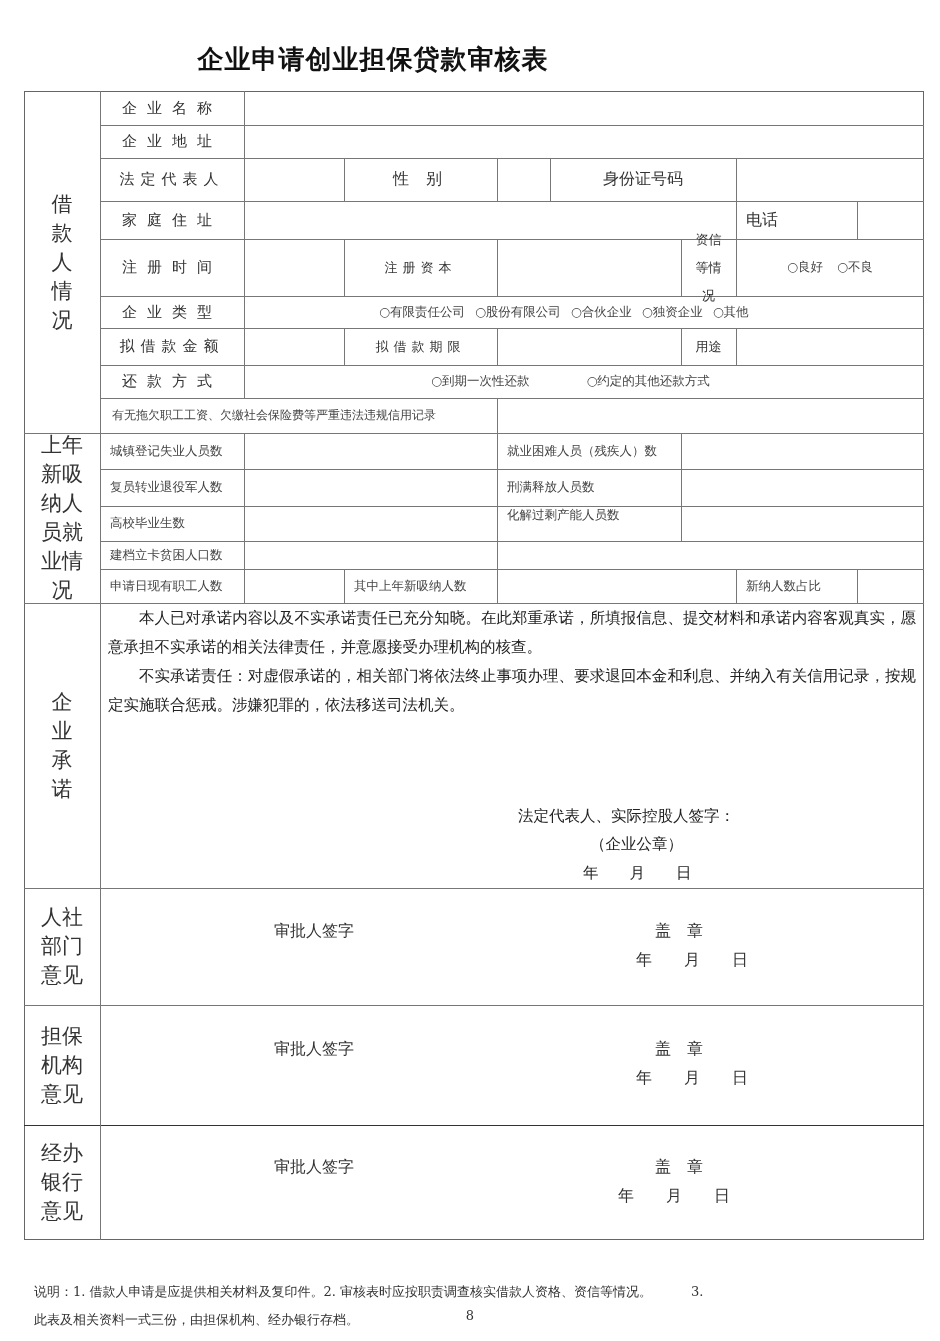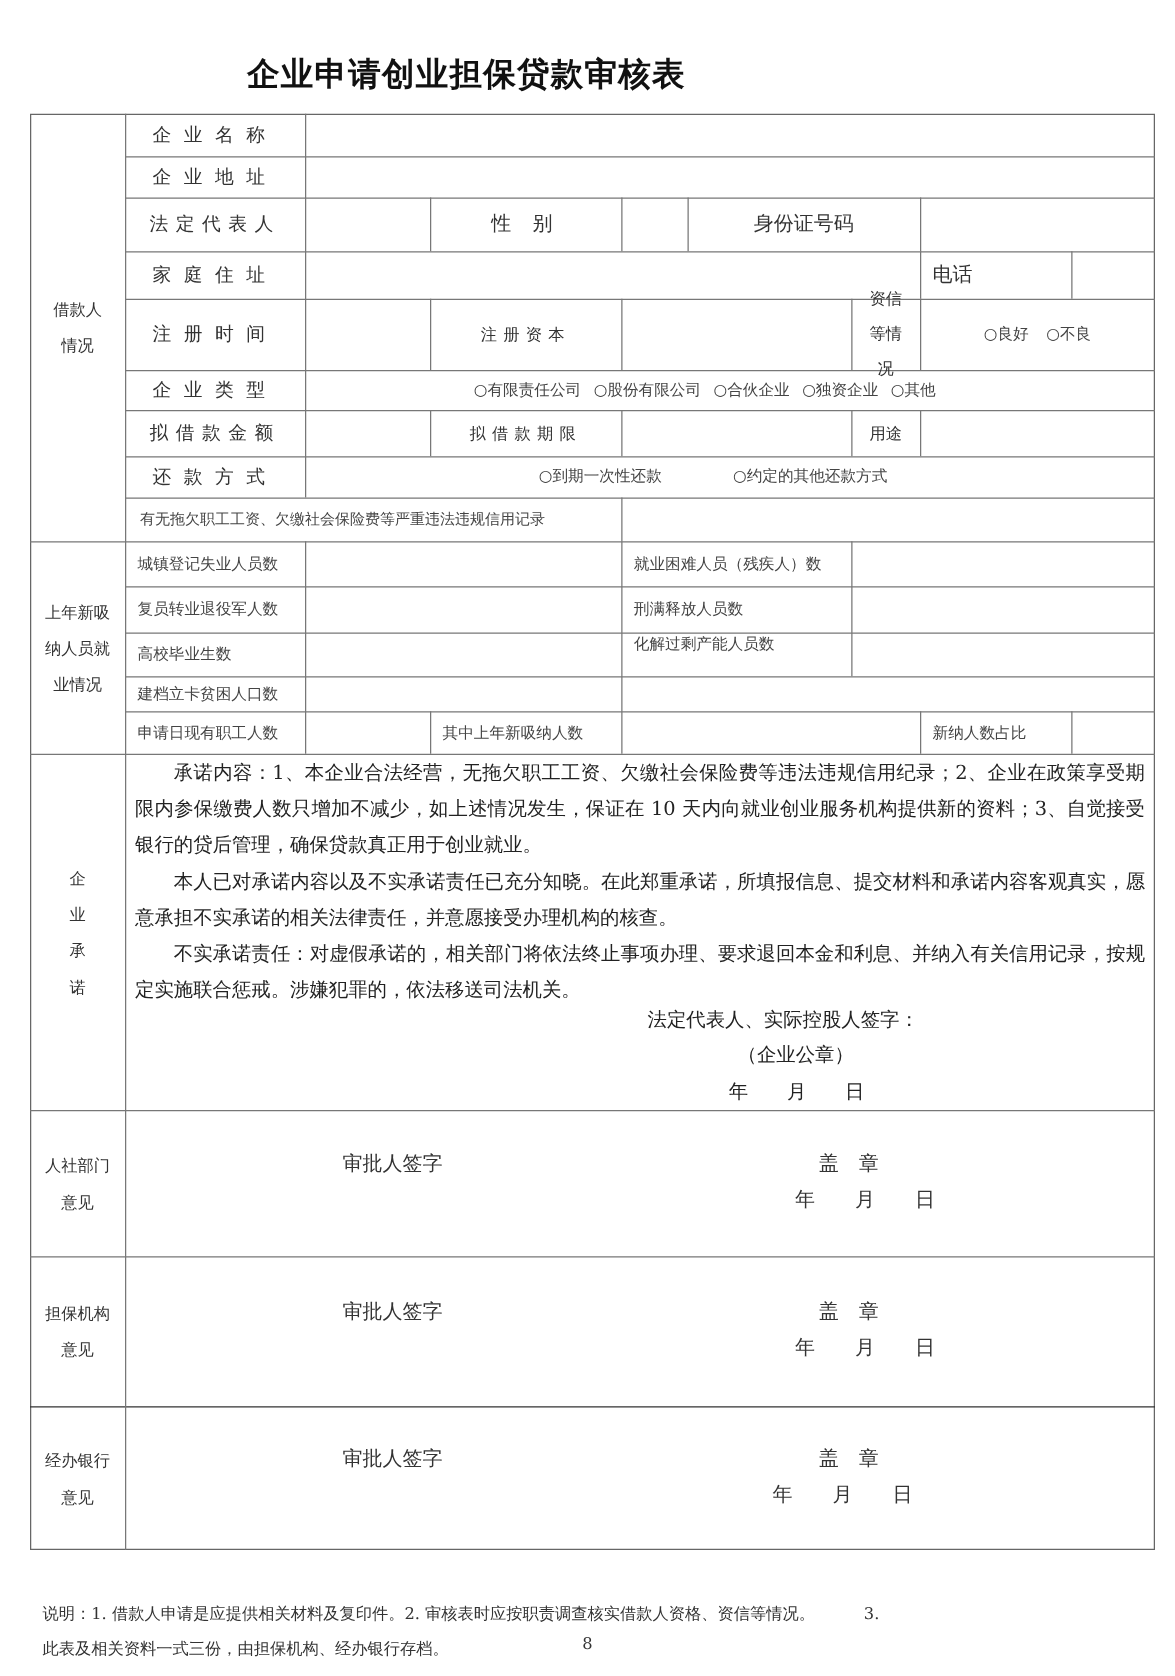--- a/index.html
+++ b/index.html
@@ -9,21 +9,21 @@
            font-size:26px; font-weight:bold; letter-spacing:1px; color:#111; }
   .frame { position:absolute; left:24px; top:91px; width:900px; height:1149px;
            border:1.5px solid #666; box-sizing:border-box; }
   .hl { position:absolute; height:0; border-top:1.5px solid #777; }
   .vl { position:absolute; width:0; border-left:1.5px solid #777; }
   .cell { position:absolute; display:flex; align-items:center; justify-content:center;
           text-align:center; box-sizing:border-box; color:#333; }
   .lbl { font-size:15px; letter-spacing:10px; }
   .lbl2 { font-size:13px; }
   .small { font-size:12.5px; color:#444; }
-  .section { font-size:13px; line-height:29px; color:#333;font-family:Liberation Serif, serif; }
+  .section { font-size:21px; line-height:29px; color:#333;font-family:Liberation Serif, serif; }
   .opt { font-size:12.5px; color:#444; }
   .opt .o { display:inline-block; margin:0 7px; }
   .para { position:absolute; left:108px; width:808px; font-size:15.5px; line-height:29px;
           color:#222; text-align:justify; }
   .para p { margin:0; text-indent:2em; }
   .sig { position:absolute; font-size:15.5px; color:#222; }
   .appr { position:absolute; font-size:16px; color:#333; }
   .note { position:absolute; left:34px; width:860px; font-size:13px; line-height:28px; color:#333;margin-top:36px; }
   .page { position:absolute; left:0; width:940px; top:1308px; text-align:center; font-size:13px; color:#333; }
   input.blank { position:absolute; border:none; background:transparent; outline:none; box-sizing:border-box; font-size:14px; }
@@ -163,21 +163,20 @@
 
 <div class="cell small" style="left:100px;top:569px;width:144px;height:34px;justify-content:flex-start;padding-left:10px">申请日现有职工人数</div>
 <input class="blank" style="left: 246px; top: 571px; width: 96px; height: 30px;">
 <div class="cell small" style="left:344px;top:569px;width:153px;height:34px;justify-content:flex-start;padding-left:10px">其中上年新吸纳人数</div>
 <input class="blank" style="left: 499px; top: 571px; width: 235px; height: 30px;">
 <div class="cell small" style="left:736px;top:569px;width:121px;height:34px;justify-content:flex-start;padding-left:10px">新纳人数占比</div>
 <input class="blank" style="left: 859px; top: 571px; width: 63px; height: 30px;">
 
 <div class="cell section" style="left:24px;top:603px;width:76px;height:285px;padding:0 28px">企业承诺</div>
 <div class="para" style="top:604px">
-  <p>承诺内容：1、本企业合法经营，无拖欠职工工资、欠缴社会保险费等违法违规信用纪录；2、企业在政策享受期限内参保缴费人数只增加不减少，如上述情况发生，保证在 10 天内向就业创业服务机构提供新的资料；3、自觉接受银行的贷后管理，确保贷款真正用于创业就业。</p>
   <p>本人已对承诺内容以及不实承诺责任已充分知晓。在此郑重承诺，所填报信息、提交材料和承诺内容客观真实，愿意承担不实承诺的相关法律责任，并意愿接受办理机构的核查。</p>
   <p>不实承诺责任：对虚假承诺的，相关部门将依法终止事项办理、要求退回本金和利息、并纳入有关信用记录，按规定实施联合惩戒。涉嫌犯罪的，依法移送司法机关。</p>
 </div>
 <div class="sig" style="left:518px;top:806px">法定代表人、实际控股人签字：</div>
 <div class="sig" style="left:590px;top:834px">（企业公章）</div>
 <div class="sig" style="left:583px;top:863px">年　　月　　日</div>
 
 <div>
   <div class="cell section" style="left:24px;top:888px;width:76px;height:117px;padding:0 10px">人社部门意见</div>
   <div class="appr" style="left:274px;top:921px">审批人签字</div>

